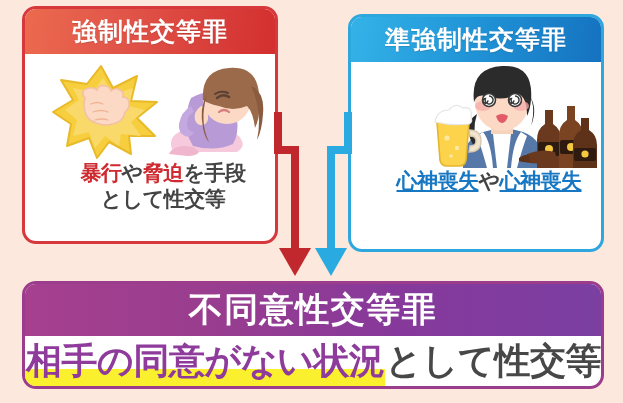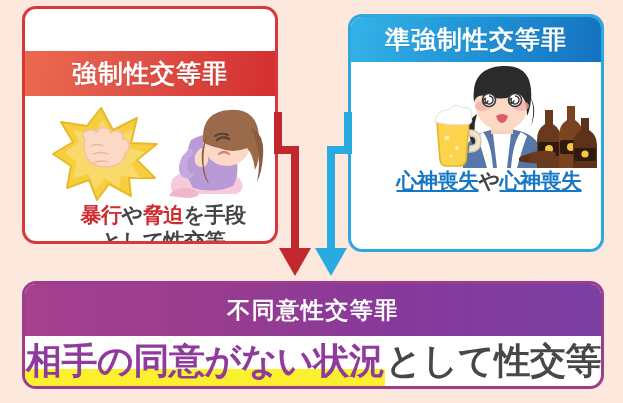--- a/index.html
+++ b/index.html
@@ -50,21 +50,20 @@
     align-items: center;
     justify-content: center;
     color: #ffffff;
     font-size: 25px;
     font-weight: bold;
     letter-spacing: 1px;
     text-shadow: 0 1px 1px rgba(0,0,0,.12);
   }
   .card-red .card-head {
     background: linear-gradient(100deg, #EC6A4E 0%, #E2574A 35%, #D32F2F 100%);
-    margin-top: 42px;
   }
   .card-blue .card-head {
     background: linear-gradient(100deg, #34B3E8 0%, #2196D8 45%, #1572C0 100%);
   }
 
   .card-body {
     position: relative;
     height: 187px;
     display: flex;
     flex-direction: column;
@@ -110,21 +109,21 @@
     overflow: hidden;
     box-sizing: border-box;
   }
   .purple-head {
     height: 52px;
     background: linear-gradient(90deg, #A6408F 0%, #9A3D8E 30%, #86399B 65%, #7B3FA2 100%);
     display: flex;
     align-items: center;
     justify-content: center;
     color: #ffffff;
-    font-size: 23px;
+    font-size: 34px;
     font-weight: bold;
     letter-spacing: 1.5px;
   }
   .purple-body {
     height: 50px;
     display: flex;
     align-items: center;
     justify-content: center;
     font-size: 36px;
     font-weight: bold;

